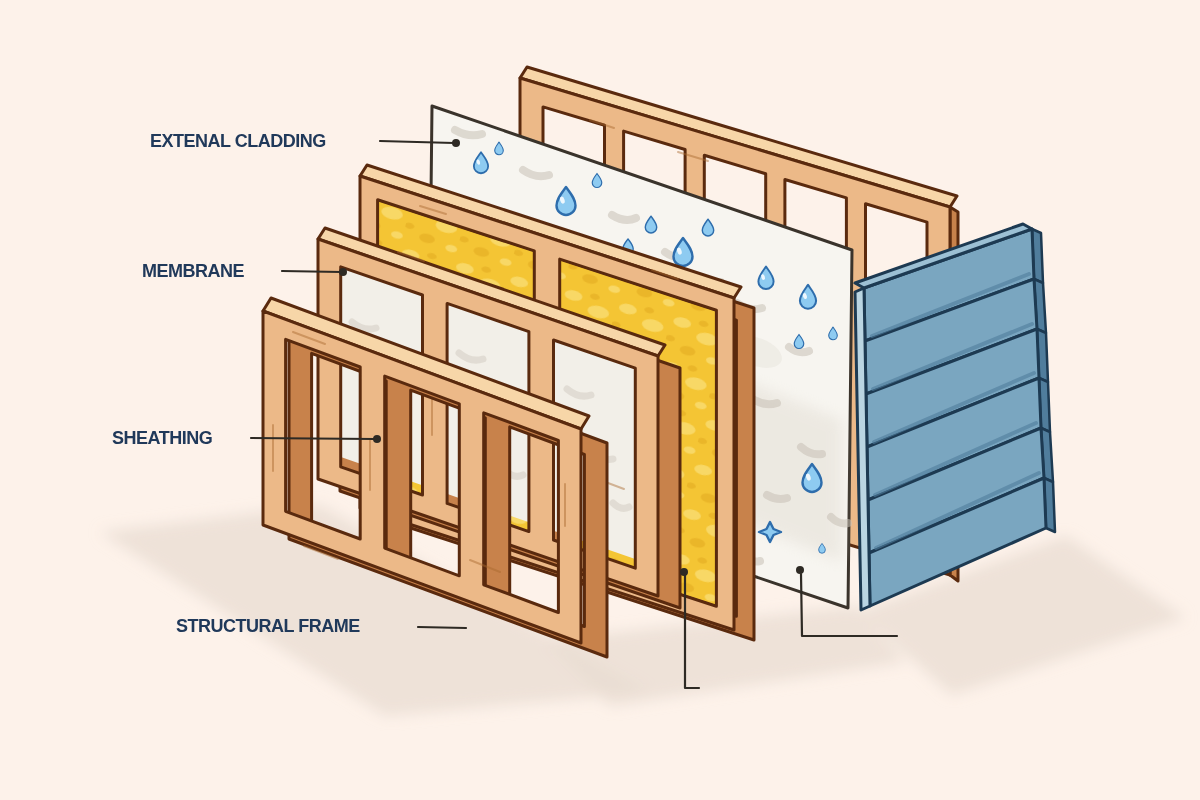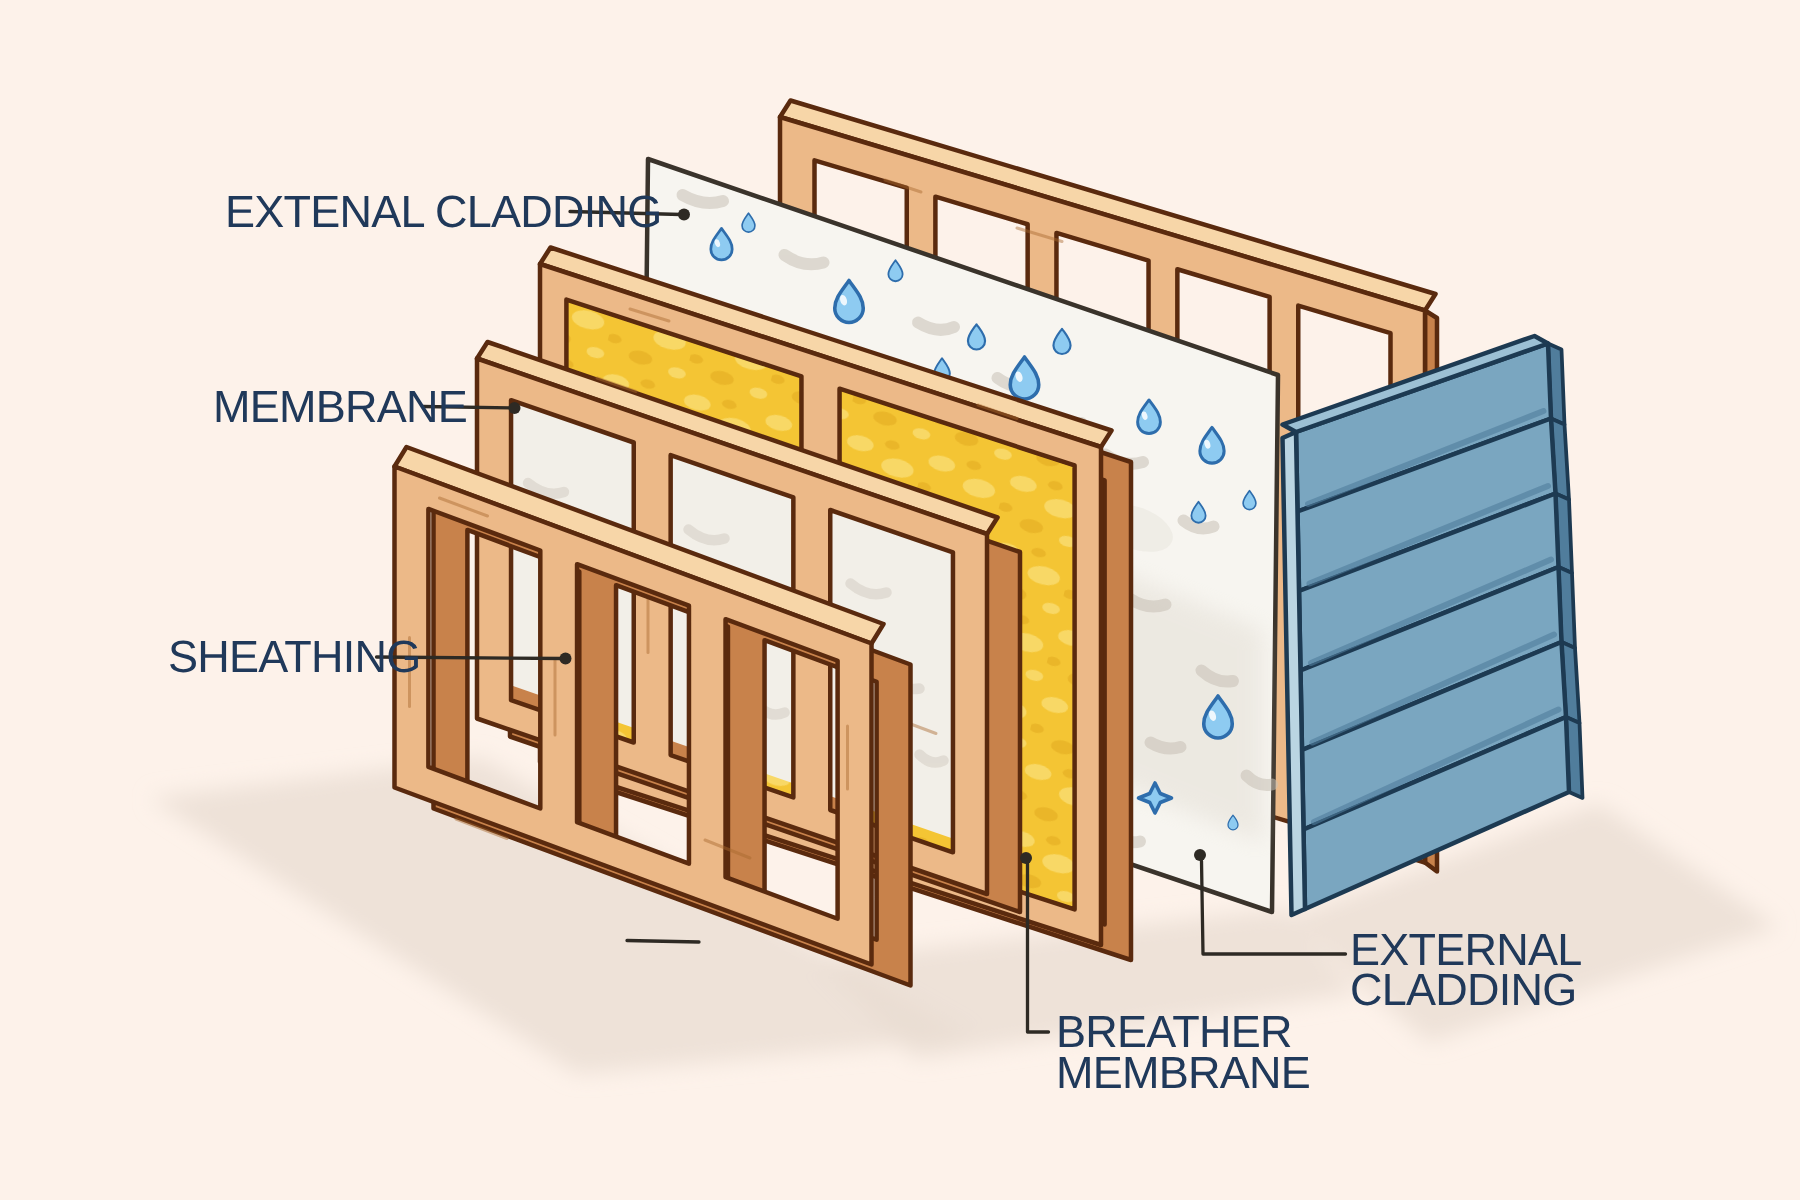--- a/index.html
+++ b/index.html
@@ -1,20 +1,20 @@
 <!DOCTYPE html>
 <html style="--bg: #fdf2ea; --ink: #20395a; --line: #2e2a24; --wood_face: #ecb988; --wood_light: #f7d6a8; --wood_side: #c8824b; --wood_outline: #5a2a0e; --insul: #f4c534; --insul_light: #f9dc6e; --insul_dark: #dfa81d; --membrane: #f7f5f0; --panel_outline: #3a332b; --sheath_infill: #f2efe8; --smudge: #c8c1b6; --swirl: #d7d1c7; --patch: #dcd6cb; --drop: #8ecbf1; --drop_outline: #2e6dac; --clad: #7aa6c0; --clad_light: #bad5e2; --clad_top: #9cc0d4; --clad_dark: #507d9c; --clad_outline: #1d3a52; --shadow: #e8dcd2; --grain: #a8682e;"><head>
 <meta charset="utf-8">
 <title>Wall construction layers</title>
 <style>
   html,body{margin:0;padding:0;background:#fff}
   .canvas{position:relative;width:1200px;height:800px;background:var(--bg,#fdf2ea);overflow:hidden;
           font-family:"Liberation Sans",sans-serif}
   .canvas > svg{position:absolute;left:0;top:0}
-  .label{position:absolute;color:var(--ink,#20395a);font-weight:normal;font-size:30px;
+  .label{position:absolute;color:var(--ink,#20395a);font-weight:bold;font-size:18px;
          letter-spacing:-0.5px;line-height:27px;white-space:nowrap}
 
   
   .w-face{fill:var(--wood_face);stroke:var(--wood_outline);stroke-width:3;stroke-linejoin:round}
   .w-side{fill:var(--wood_side);stroke:var(--wood_outline);stroke-width:3;stroke-linejoin:round}
   .w-top{fill:var(--wood_light);stroke:var(--wood_outline);stroke-width:3;stroke-linejoin:round}
   .grain{stroke:var(--grain);stroke-width:2;opacity:.45;fill:none;stroke-linecap:round}
 
   
   .membrane{fill:var(--membrane);stroke:var(--panel_outline);stroke-width:3;stroke-linejoin:round}
@@ -278,22 +278,17 @@
 
   <div class="label" style="left:150px;top:128px">
     <div>EXTENAL CLADDING</div>
   </div>
   <div class="label" style="left:142px;top:258px">
     <div>MEMBRANE</div>
   </div>
   <div class="label" style="left:112px;top:425px">
     <div>SHEATHING</div>
   </div>
-  <div class="label" style="left:704px;top:675px">
-    <div>BREATHER</div>
-    <div>MEMBRANE</div>
-  </div>
-  <div class="label" style="left:900px;top:620px">
-    <div>EXTERNAL</div>
-    <div>CLADDING</div>
+  <div class="label" style="left:176px;top:613px">
+    <div>STRUCTURAL FRAME</div>
   </div>
 
 </div>
 
 </body></html>

